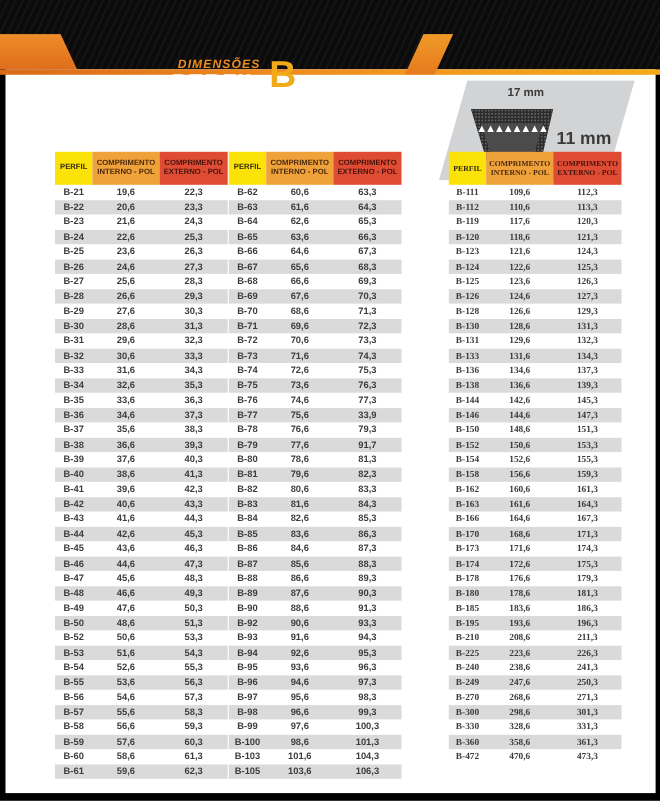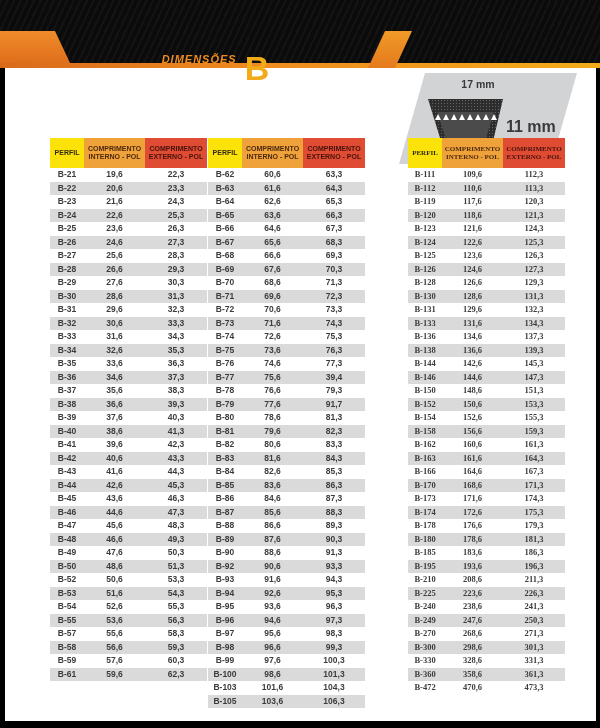--- a/index.html
+++ b/index.html
@@ -265,33 +265,43 @@
         <div class="tcell c0">B-54</div>
         <div class="tcell c1">52,6</div>
         <div class="tcell c2">55,3</div>
       </div>
       <div class="trow">
         <div class="tcell c0">B-55</div>
         <div class="tcell c1">53,6</div>
         <div class="tcell c2">56,3</div>
       </div>
       <div class="trow">
+        <div class="tcell c0">B-56</div>
+        <div class="tcell c1">54,6</div>
+        <div class="tcell c2">57,3</div>
+      </div>
+      <div class="trow">
         <div class="tcell c0">B-57</div>
         <div class="tcell c1">55,6</div>
         <div class="tcell c2">58,3</div>
       </div>
       <div class="trow">
         <div class="tcell c0">B-58</div>
         <div class="tcell c1">56,6</div>
         <div class="tcell c2">59,3</div>
       </div>
       <div class="trow">
         <div class="tcell c0">B-59</div>
         <div class="tcell c1">57,6</div>
         <div class="tcell c2">60,3</div>
+      </div>
+      <div class="trow">
+        <div class="tcell c0">B-60</div>
+        <div class="tcell c1">58,6</div>
+        <div class="tcell c2">61,3</div>
       </div>
       <div class="trow">
         <div class="tcell c0">B-61</div>
         <div class="tcell c1">59,6</div>
         <div class="tcell c2">62,3</div>
       </div>
     </div>
 </div>
 
 <div class="dtable t2">
@@ -372,21 +382,21 @@
         <div class="tcell c2">76,3</div>
       </div>
       <div class="trow">
         <div class="tcell c0">B-76</div>
         <div class="tcell c1">74,6</div>
         <div class="tcell c2">77,3</div>
       </div>
       <div class="trow">
         <div class="tcell c0">B-77</div>
         <div class="tcell c1">75,6</div>
-        <div class="tcell c2">39,4</div>
+        <div class="tcell c2">33,9</div>
       </div>
       <div class="trow">
         <div class="tcell c0">B-78</div>
         <div class="tcell c1">76,6</div>
         <div class="tcell c2">79,3</div>
       </div>
       <div class="trow">
         <div class="tcell c0">B-79</div>
         <div class="tcell c1">77,6</div>
         <div class="tcell c2">91,7</div>

